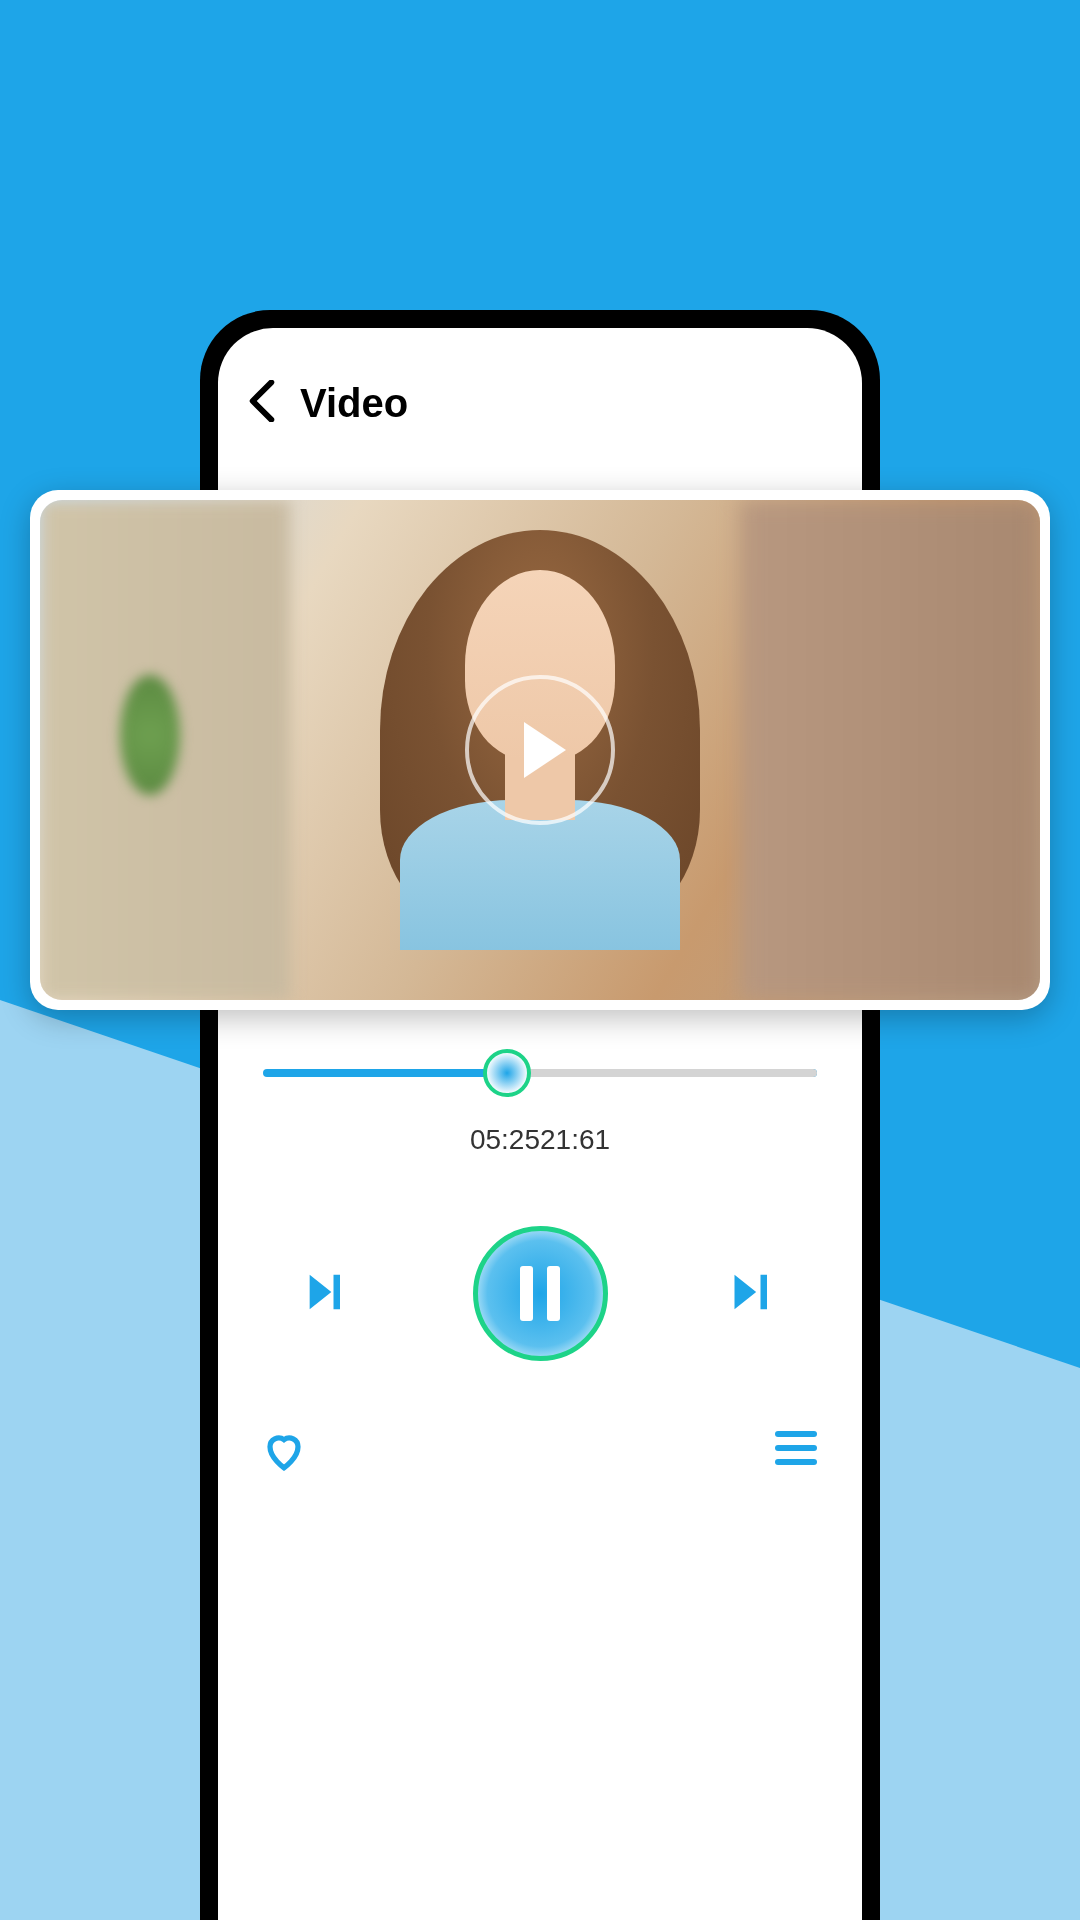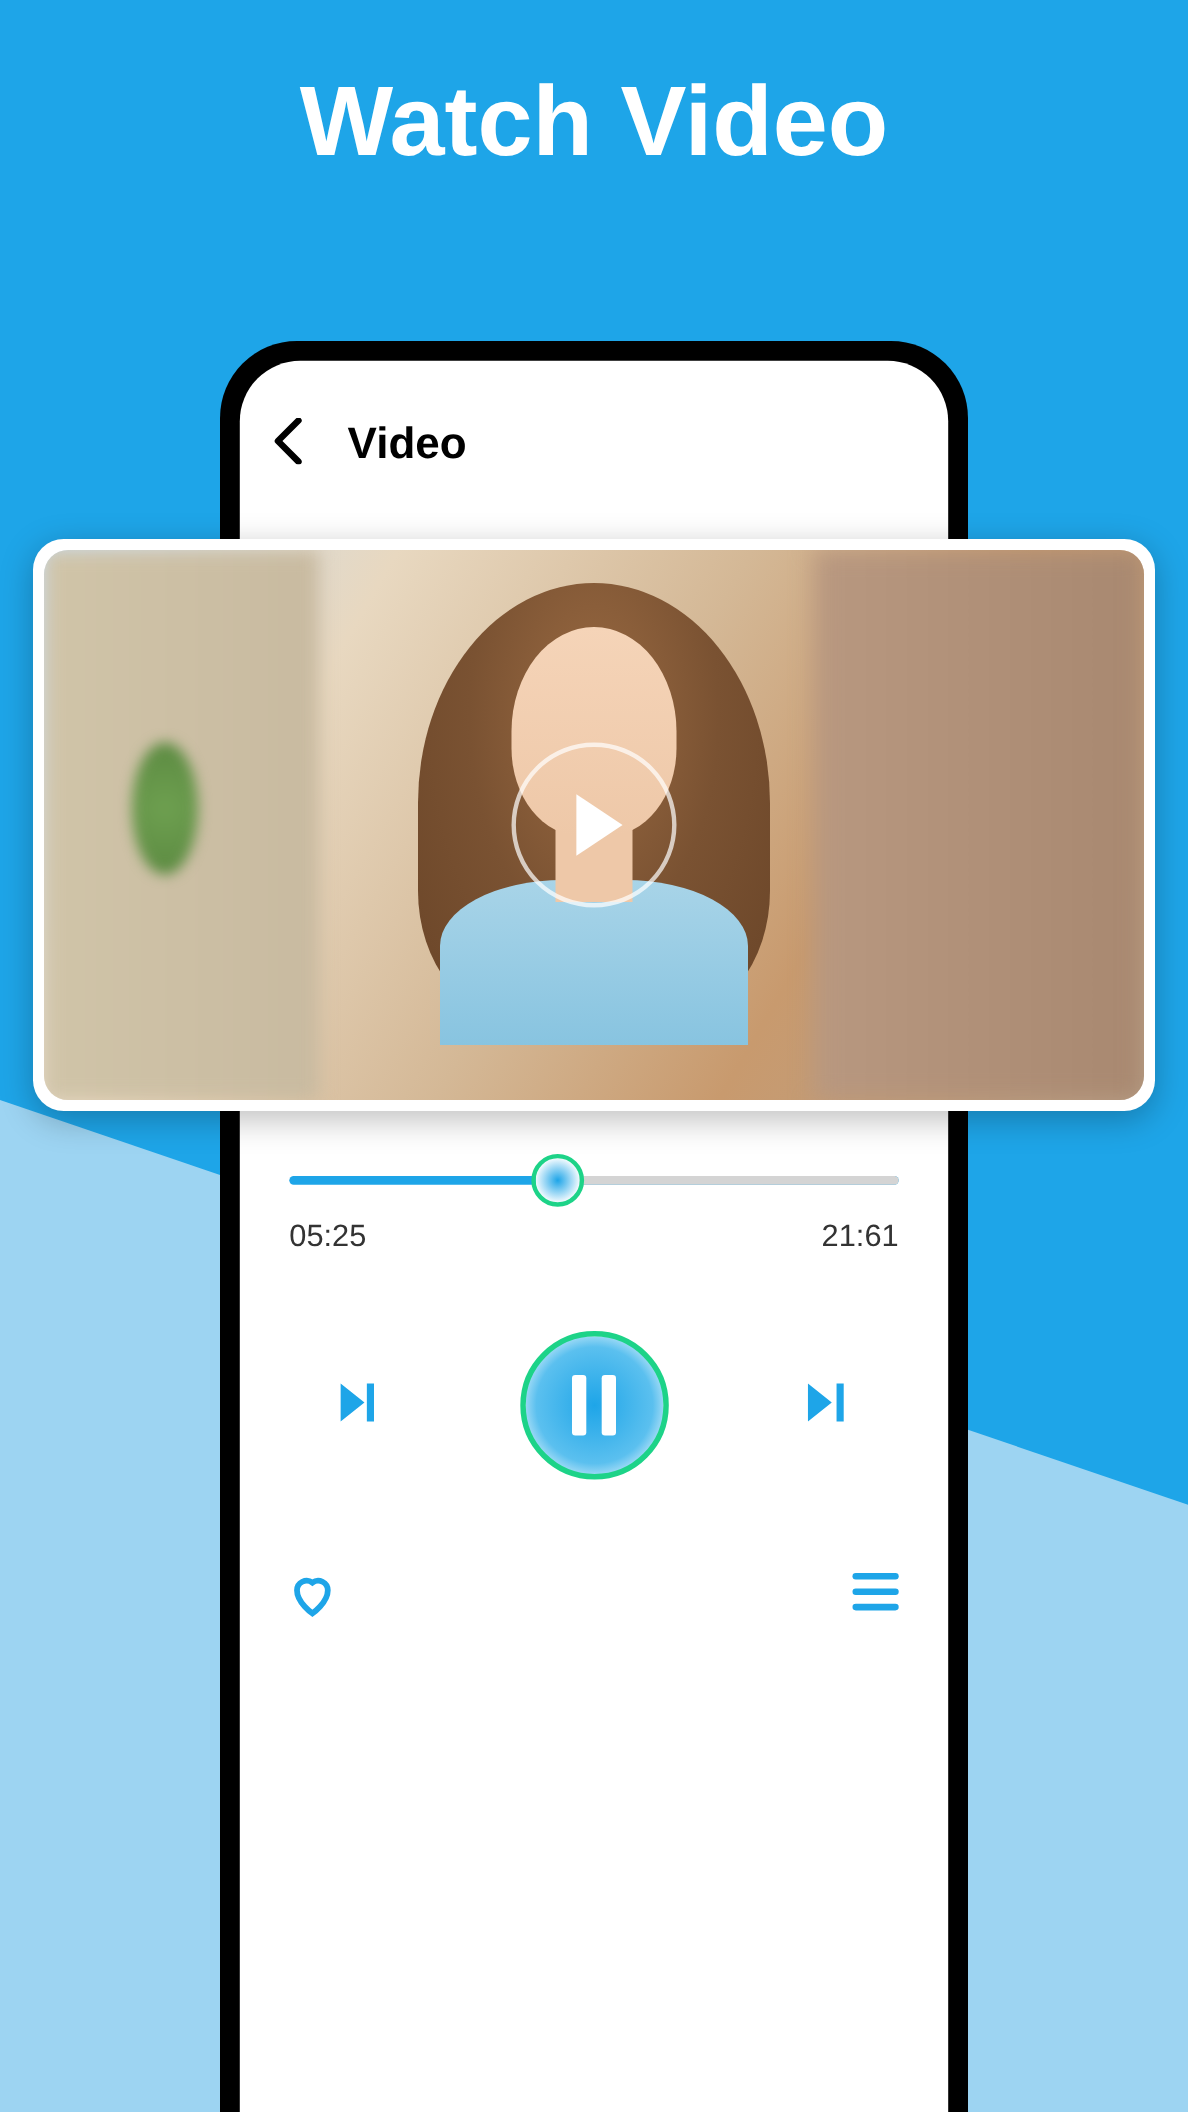--- a/index.html
+++ b/index.html
@@ -47,21 +47,21 @@
       height: 100%;
       background: #fff;
       border-radius: 55px;
       position: relative;
       overflow: hidden;
     }
     .app-header {
       display: flex;
       align-items: center;
       padding: 52px 30px 30px 30px;
-      gap: 40px;
+      gap: 24px;
     }
     .back-icon svg { width: 28px; height: 42px; }
     .page-title {
       font-size: 40px;
       font-weight: 700;
       color: #000;
     }
     .video-card {
       position: absolute;
       top: 490px;
@@ -162,22 +162,22 @@
     }
     .progress-thumb {
       position: absolute; top: 50%; left: 44%;
       transform: translate(-50%, -50%);
       width: 48px; height: 48px;
       border: 4px solid #1dd388;
       border-radius: 50%;
       background: radial-gradient(circle, #1ea5e8 0%, #fff 75%);
     }
     .time-row {
-      display: flex; justify-content: space-between;
-      margin-top: 10px;
+      display: flex; justify-content: center;
+      margin-top: 26px;
       font-size: 28px; color: #333; font-weight: 500;
     }
     .playback-row {
       display: flex; align-items: center; justify-content: center;
       gap: 120px; margin-top: 70px;
     }
     .skip-btn svg { width: 52px; height: 52px; fill: #1ea5e8; }
     .pause-btn {
       width: 135px; height: 135px;
       border: 5px solid #1dd388;
@@ -198,21 +198,21 @@
     .bottom-row svg { width: 42px; height: 42px; fill: none; stroke: #1ea5e8; stroke-width: 3; }
     .menu-icon { display: flex; flex-direction: column; gap: 8px; }
     .menu-line { width: 42px; height: 6px; background: #1ea5e8; border-radius: 3px; }
   </style>
 </head>
 <body>
 
 <div class="bg-triangle"></div>
 
 <div class="promo-title">
-  <span>Watch Video</span><br>
+  <br>
 </div>
 
 <div class="phone-frame">
   <div class="phone-screen">
 
     <div class="app-header">
       <span class="back-icon">
         <svg viewBox="0 0 24 36">
             <path d="M20 2 L4 18 L20 34" stroke="#000" stroke-width="5" fill="none" stroke-linecap="round" stroke-linejoin="round"></path>
           </svg>

